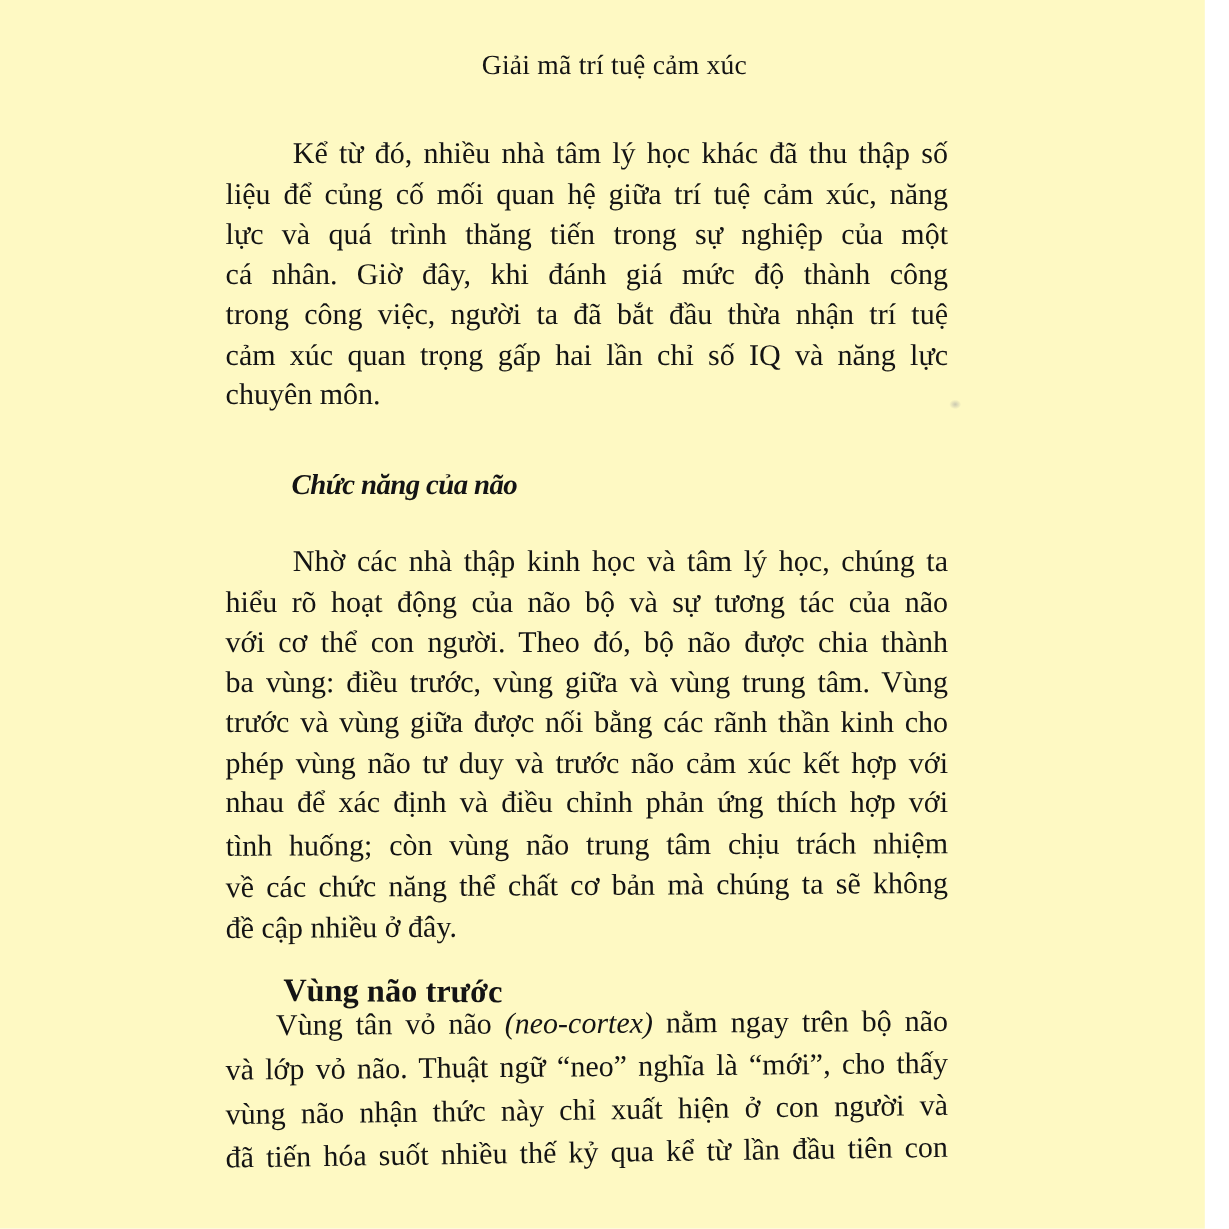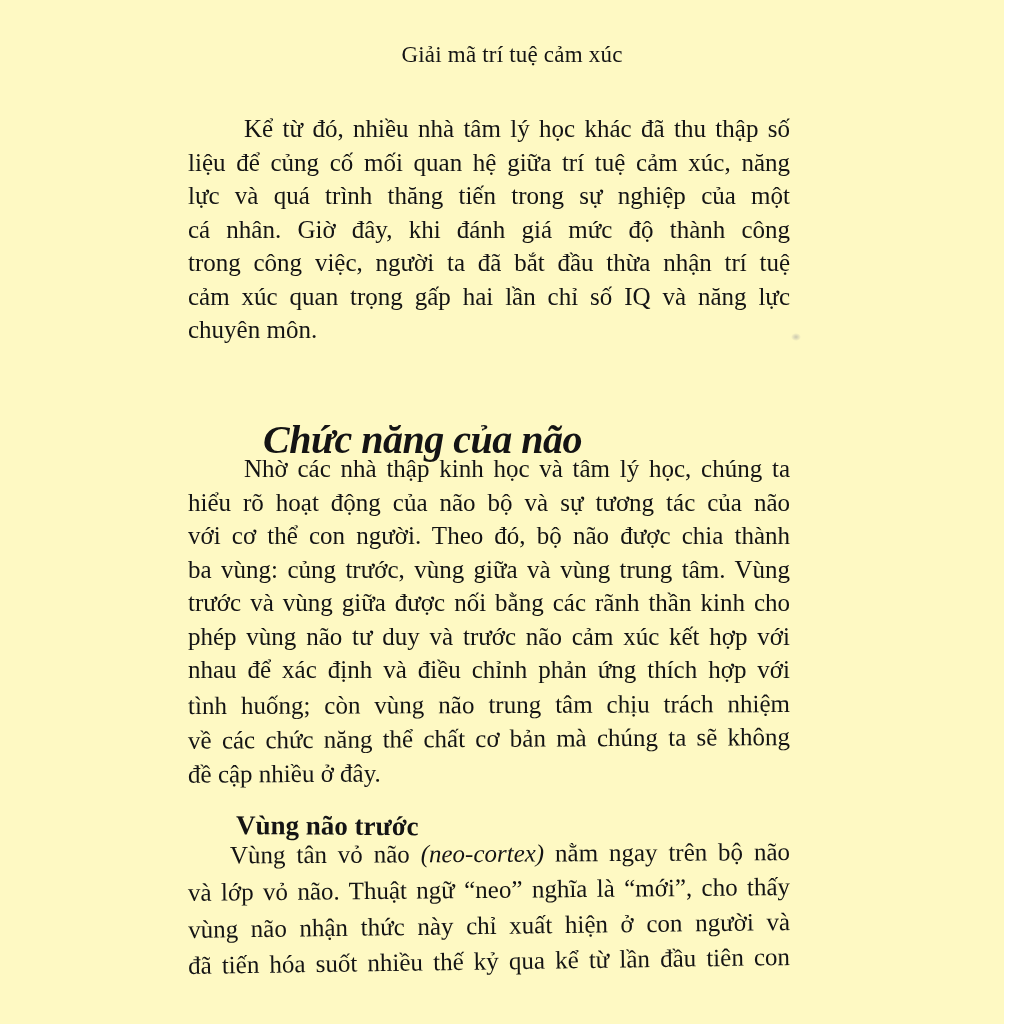--- a/index.html
+++ b/index.html
@@ -43,26 +43,25 @@
   .para3 .line { line-height: 35px; }
   .ind { padding-left: 56px; }
   .ind3 { padding-left: 42px; }
   .last {
     text-align: left;
     text-align-last: left;
   }
   .heading1 {
     position: absolute;
     left: 243px;
-    top: 416px;
-    font-size: 40px;
+    top: 392px;
+    font-size: 24px;
     font-weight: bold;
     font-style: italic;
     letter-spacing: -0.5px;
-    margin-left: 20px;
   }
   .heading2 {
     position: absolute;
     left: 236px;
     top: 810px;
     font-size: 27px;
     font-weight: bold;
     transform: rotate(0.4deg);
     transform-origin: 0 50%;
   }
@@ -99,21 +98,21 @@
     <div class="line">cảm xúc quan trọng gấp hai lần chỉ số IQ và năng lực</div>
     <div class="line last">chuyên môn.</div>
   </div>
 
   <div class="heading1">Chức năng của não</div>
 
   <div class="para para2">
     <div class="line ind">Nhờ các nhà thập kinh học và tâm lý học, chúng ta</div>
     <div class="line">hiểu rõ hoạt động của não bộ và sự tương tác của não</div>
     <div class="line">với cơ thể con người. Theo đó, bộ não được chia thành</div>
-    <div class="line">ba vùng: củng trước, vùng giữa và vùng trung tâm. Vùng</div>
+    <div class="line">ba vùng: điều trước, vùng giữa và vùng trung tâm. Vùng</div>
     <div class="line">trước và vùng giữa được nối bằng các rãnh thần kinh cho</div>
     <div class="line">phép vùng não tư duy và trước não cảm xúc kết hợp với</div>
     <div class="line">nhau để xác định và điều chỉnh phản ứng thích hợp với</div>
     <div class="line r0">tình huống; còn vùng não trung tâm chịu trách nhiệm</div>
     <div class="line r1">về các chức năng thể chất cơ bản mà chúng ta sẽ không</div>
     <div class="line last r1">đề cập nhiều ở đây.</div>
   </div>
 
   <div class="heading2">Vùng não trước</div>
 

